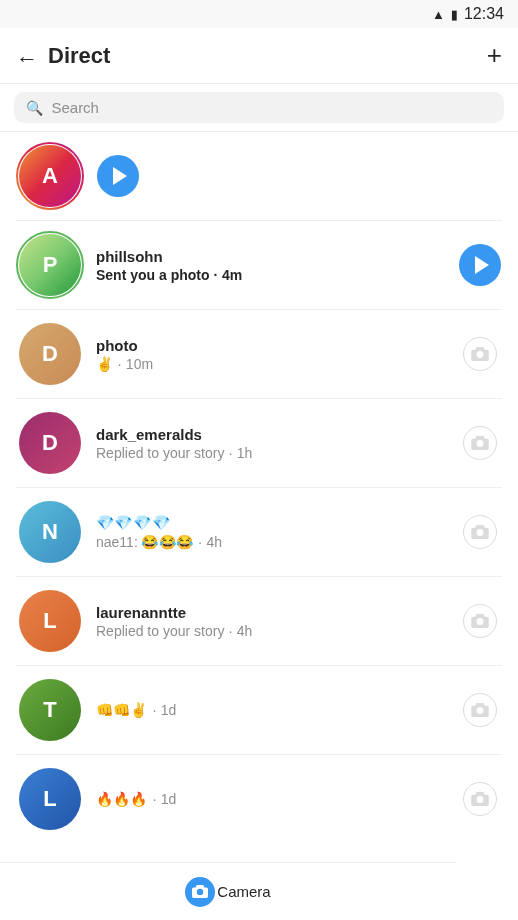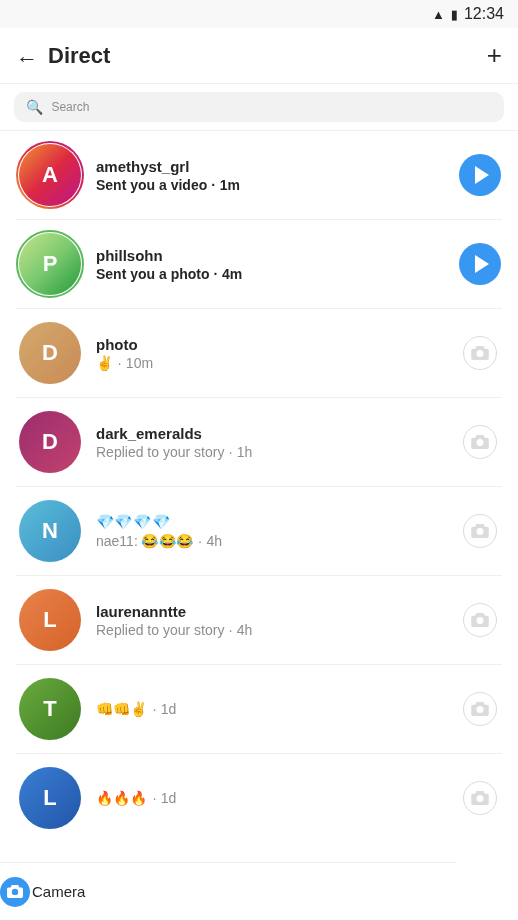--- a/index.html
+++ b/index.html
@@ -54,21 +54,21 @@
       display: flex;
       align-items: center;
       padding: 7px 12px;
       gap: 8px;
     }
     .search-icon-char { font-size: 14px; color: #8e8e8e; }
     .search-input {
       border: none;
       background: transparent;
       outline: none;
-      font-size: 12px;
+      font-size: 15px;
       color: #262626;
       width: 100%;
     }
     .search-input::placeholder { color: #8e8e8e; }
 
     
     .message-list { padding: 0; }
 
     .message-item {
       display: flex;
@@ -160,21 +160,21 @@
     .bottom-bar {
       position: fixed;
       bottom: 0;
       left: 0;
       width: 456px;
       height: 58px;
       background: #fff;
       border-top: 1px solid #efefef;
       display: flex;
       align-items: center;
-      justify-content: flex-start;
+      justify-content: center;
       gap: 2px;
       cursor: pointer;
     }
     .camera-bottom-icon {
       width: 30px;
       height: 30px;
       background: #3897f0;
       border-radius: 50%;
       display: flex;
       align-items: center;
@@ -226,24 +226,20 @@
     <input class="search-input" type="text" placeholder="Search" style="">
   </div>
 </div>
 
 <div class="message-list" id="message-list">
 <div class="message-item">
       <div style="position: relative; width: 68px; height: 68px; flex-shrink: 0;">
         <div style="position: absolute; top: 0px; left: 0px; width: 68px; height: 68px; border-radius: 50%; border: 2.5px solid transparent; background: linear-gradient(white, white) padding-box padding-box, linear-gradient(45deg, rgb(240, 148, 51), rgb(230, 104, 60), rgb(220, 39, 67), rgb(204, 35, 102), rgb(188, 24, 136)) border-box border-box;"></div>
         <div class="avatar-circle av-bg-1" style="position: absolute; top: 3px; left: 3px; width: 62px; height: 62px;">A</div>
       </div>
-      <div class="msg-info">
-        <div class="msg-username">amethyst_grl</div>
-        <div class="msg-preview bold-preview">Sent you a video · 1m</div>
-      </div>
       <div class="action-icon">
         <div class="play-btn"></div>
       </div>
     </div>
     <div class="divider"></div>
     <div class="message-item">
       <div style="position: relative; width: 68px; height: 68px; flex-shrink: 0;">
         <div style="position: absolute; top: 0px; left: 0px; width: 68px; height: 68px; border-radius: 50%; border: 2.5px solid rgb(92, 184, 92);"></div>
         <div class="avatar-circle av-bg-2" style="position: absolute; top: 3px; left: 3px; width: 62px; height: 62px;">P</div>
       </div>

